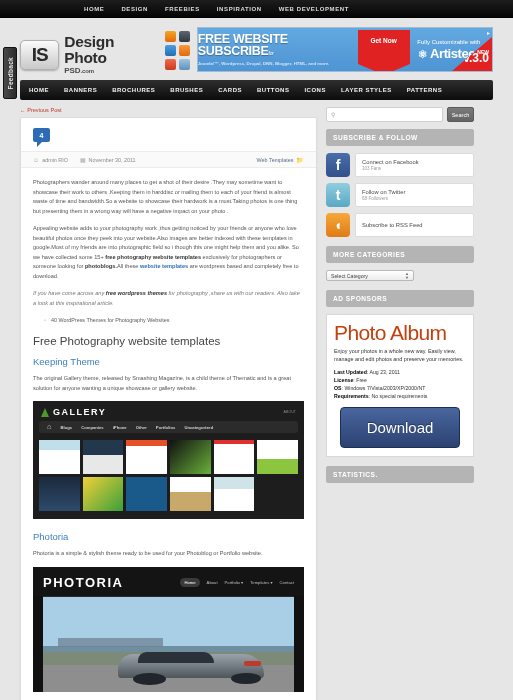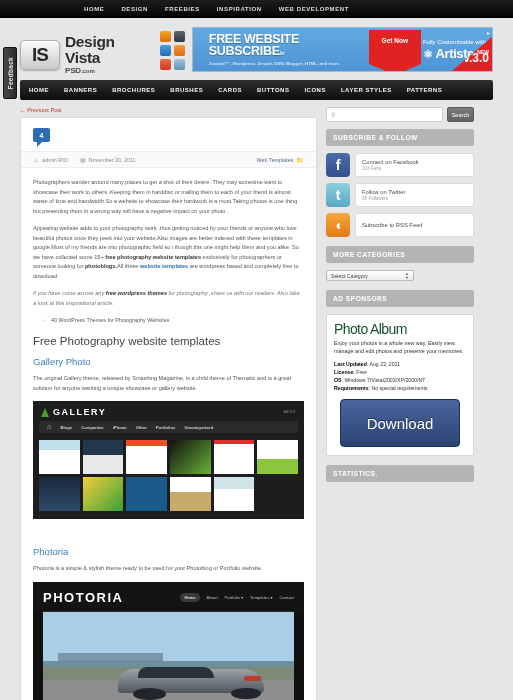--- a/index.html
+++ b/index.html
@@ -62,21 +62,21 @@
     grid-auto-rows: 11px; gap: 3px; margin-left: 6px; margin-top: 4px;
   }
   .cms-icons i { display: block; width: 11px; height: 11px; border-radius: 2px; }
 
   .adbanner {
     margin-left: 7px; width: 302px; height: 45px; position: relative;
     background: linear-gradient(#63a9e0,#4f94d4);
     border: 1px solid #9fbcd4; overflow: hidden;
     display: flex; align-items: center;
   }
-  .ad-left { padding-left: 16px; width: 176px; }
+  .ad-left { width: 160px; }
   .ad-l1 { color: #fff; font-size: 12.5px; font-weight: bold; line-height: 11px; letter-spacing: -.3px;
            text-shadow: 0 1px 1px rgba(0,0,0,.3); }
   .ad-l2 { color: #fff; font-size: 12.5px; font-weight: bold; line-height: 12px; letter-spacing: -.3px;
            text-shadow: 0 1px 1px rgba(0,0,0,.3); }
   .ad-l2 small { font-size: 5px; font-weight: normal; }
   .ad-l3 { color: #cfe4f6; font-size: 4.4px; font-weight: bold; margin-top: 2px; }
   .ad-getnow {
     width: 52px; height: 34px; background: #e02222; color: #fff;
     font-size: 6.5px; font-weight: bold; text-align: center; padding-top: 7px;
     position: relative; margin-top: -6px;
@@ -154,21 +154,21 @@
   .post-body p.ital { font-style: italic; color: #777; }
   .post-body p b { color: #333; }
   .post-body a.inline { color: #2f6fb5; font-weight: bold; text-decoration: none; }
   .post-body ul { margin: 0 0 10px 18px; }
   .post-body li { font-size: 5.4px; color: #5a5a5a; line-height: 9px; list-style: none; position: relative; }
   .post-body li:before { content: "\25E6"; position: absolute; left: -7px; color: #999; }
   h2.sec { font-size: 11.5px; color: #444; font-weight: normal; margin: 2px 0 9px 0; }
   h3.sub { font-size: 9.5px; color: #3d7ebd; font-weight: normal; margin: 0 0 7px 0; }
 
   
-  .shot { width: 100%; background: #1d1d1d; margin-bottom: 27px; }
+  .shot { width: 100%; background: #1d1d1d; margin-bottom: 12px; }
   .g-head { padding: 6px 8px 4px 8px; display: flex; align-items: center; justify-content: space-between; }
   .g-logo { display: flex; align-items: center; gap: 4px; }
   .g-tri { width: 0; height: 0; border-left: 4px solid transparent; border-right: 4px solid transparent; border-bottom: 9px solid #4c9a2a; }
   .g-name { color: #fff; font-size: 9px; font-weight: bold; letter-spacing: 1.5px; }
   .g-about { color: #888; font-size: 3.6px; }
   .g-nav {
     margin: 0 6px; background: #2b2b2b; border-radius: 3px; height: 12px;
     display: flex; align-items: center; gap: 9px; padding-left: 8px;
   }
   .g-nav a { color: #cfcfcf; font-size: 4.2px; text-decoration: none; font-weight: bold; }
@@ -217,26 +217,26 @@
 
   .select-box {
     width: 88px; height: 11px; background: linear-gradient(#fff,#ececec);
     border: 1px solid #b9b9b9; border-radius: 2px;
     display: flex; align-items: center; justify-content: space-between;
     padding: 0 4px; font-size: 5.2px; color: #444; margin-bottom: 9px;
   }
   .select-arrows { font-size: 4px; color: #666; line-height: 4px; text-align: center; }
 
   .adbox { background: #fff; border: 1px solid #d8d8d8; padding: 6px 7px 8px 7px; }
-  .adbox h4 { font-size: 14px; font-weight: normal; color: #14532d; letter-spacing: -.6px; }
+  .adbox h4 { font-size: 21px; font-weight: normal; color: #c2410c; letter-spacing: -.6px; }
   .adbox p.desc { font-size: 5.4px; color: #333; line-height: 7.5px; margin-top: 3px; }
   .adbox .specs { margin-top: 5px; font-size: 5.2px; color: #333; line-height: 8px; }
   .adbox .specs b { color: #000; }
   .dl-btn {
-    margin: 7px auto 0 auto; width: 120px; height: 48px; border-radius: 4px;
+    margin: 7px auto 0 auto; width: 120px; height: 41px; border-radius: 4px;
     background: linear-gradient(#49669e,#2c4272); border: 1px solid #1d2e52;
     color: #fff; font-size: 15px; display: flex; align-items: center; justify-content: center;
     text-shadow: 0 -1px 1px rgba(0,0,0,.45);
   }
 </style>
 </head>
 <body>
 
 <div class="page">
 
@@ -251,21 +251,21 @@
   <div class="feedback">
     <span>Feedback</span>
   </div>
 
   <div class="header">
     <div class="logo">
       <div class="logo-mark">
         <b>IS</b>
       </div>
       <div class="logo-text">
-        <div class="t1">Design Vista</div>
+        <div class="t1">Design Photo</div>
         <div class="t2">
           <span>PSD</span><i>.com</i>
         </div>
       </div>
     </div>
 
     <div class="cms-icons">
       <i style="background:linear-gradient(#f5a623,#e06a10)"></i>
       <i style="background:linear-gradient(#5d6670,#2f3740)"></i>
       <i style="background:linear-gradient(#4d9ede,#1f6fb5)"></i>
@@ -345,21 +345,21 @@
           <p class="ital">
             <span>If you have come across any </span><b>free wordpress themes</b><span> for photography ,share us with our readers. Also take a look at this inspirational article.</span>
           </p>
 
           <ul>
             <li>40 WordPress Themes for Photography Websites</li>
           </ul>
 
           <h2 class="sec">Free Photography website templates</h2>
 
-          <h3 class="sub">Gallery Photo</h3>
+          <h3 class="sub">Keeping Theme</h3>
           <p>The original Gallery theme, released by Smashing Magazine, is a child theme of Thematic and is a great solution for anyone wanting a unique showcase or gallery website.</p>
 
           <div class="shot">
             <div class="g-head">
               <div class="g-logo">
                 <div class="g-tri"></div>
                 <div class="g-name">GALLERY</div>
               </div>
               <div class="g-about">ABOUT</div>
             </div>

